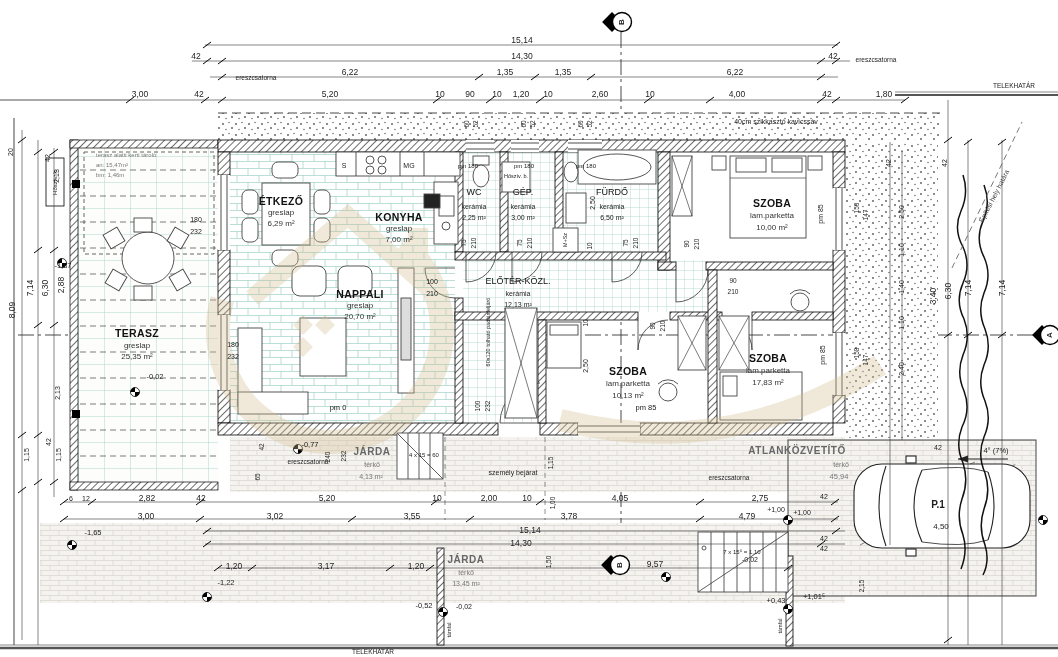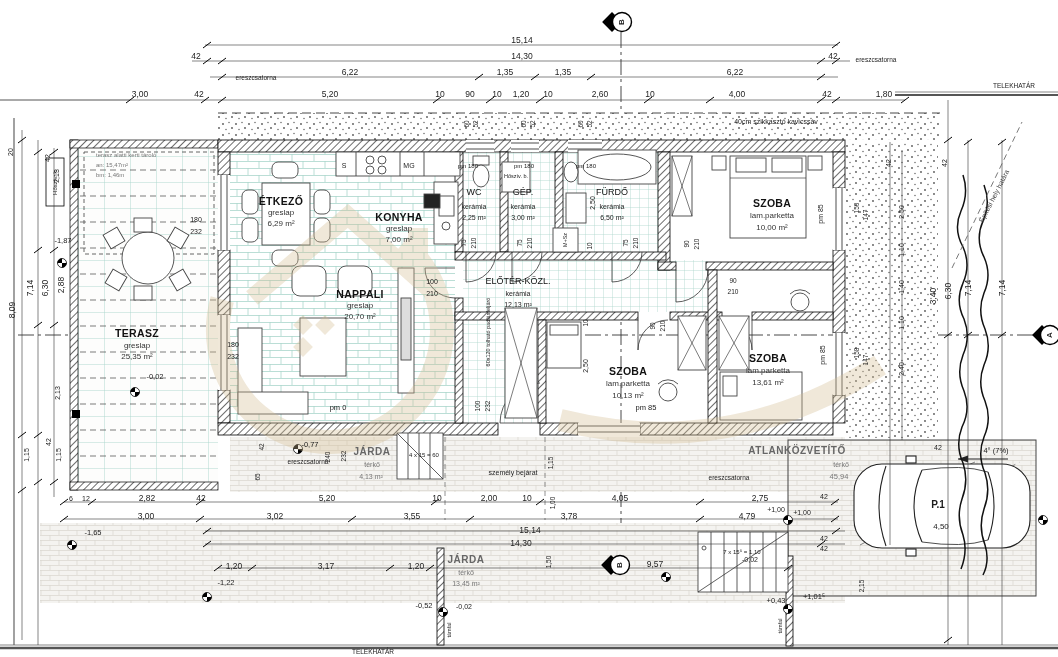--- a/index.html
+++ b/index.html
@@ -496,21 +496,21 @@
 <span class="lb r s65" style="left:524px;top:124px;">60</span>
 <span class="lb r s65" style="left:533px;top:124px;">52</span>
 <span class="lb r s65" style="left:581px;top:124px;">60</span>
 <span class="lb r s65" style="left:590px;top:124px;">52</span>
 <span class="lb s65" style="left:1014px;top:86px;">TELEKHATÁR</span>
 
 <span class="lb r s7" style="left:10px;top:152px;">20</span>
 <span class="lb r s7" style="left:47px;top:158px;">42</span>
 <span class="lb r s7" style="left:56px;top:176px;">2,13</span>
 <span class="lb r s6" style="left:55px;top:182px;">Hőszív. k.</span>
-<span class="lb s75" style="left:63px;top:241px;">-1,87</span>
+<span class="lb s75" style="left:63px;top:266px;">-1,87</span>
 <span class="lb r" style="left:30px;top:288px;">7,14</span>
 <span class="lb r" style="left:45px;top:288px;">6,30</span>
 <span class="lb r" style="left:61px;top:285px;">2,88</span>
 <span class="lb r" style="left:12px;top:310px;">8,09</span>
 <span class="lb r s7" style="left:57px;top:393px;">2,13</span>
 <span class="lb r s7" style="left:48px;top:442px;">42</span>
 <span class="lb r s7" style="left:26px;top:455px;">1,15</span>
 <span class="lb r s7" style="left:58px;top:455px;">1,15</span>
 
 <span class="lb lf s6 gray" style="left:96px;top:155px;">terasz alatti kerti tároló</span>
@@ -581,21 +581,21 @@
 <span class="lb rm2" style="left:628px;top:384px;">lam.parketta</span>
 <span class="lb rm2" style="left:628px;top:396px;">10,13 m²</span>
 <span class="lb s75" style="left:646px;top:408px;">pm 85</span>
 <span class="lb r s65" style="left:653px;top:326px;">90</span>
 <span class="lb r s65" style="left:663px;top:326px;">210</span>
 <span class="lb r s65" style="left:586px;top:323px;">10</span>
 <span class="lb r s7" style="left:585px;top:366px;">2,50</span>
 
 <span class="lb rm" style="left:768px;top:358px;">SZOBA</span>
 <span class="lb rm2" style="left:768px;top:371px;">lam.parketta</span>
-<span class="lb rm2" style="left:768px;top:383px;">13,61 m²</span>
+<span class="lb rm2" style="left:768px;top:383px;">17,83 m²</span>
 <span class="lb s65" style="left:733px;top:281px;">90</span>
 <span class="lb s65" style="left:733px;top:292px;">210</span>
 <span class="lb r s7" style="left:822px;top:355px;">pm 85</span>
 
 <span class="lb r s7" style="left:888px;top:163px;">42</span>
 <span class="lb r s7" style="left:944px;top:163px;">42</span>
 <span class="lb r s7" style="left:901px;top:212px;">2,50</span>
 <span class="lb r s7" style="left:901px;top:250px;">1,10</span>
 <span class="lb r s7" style="left:901px;top:287px;">1,40</span>
 <span class="lb r s7" style="left:901px;top:323px;">1,10</span>

